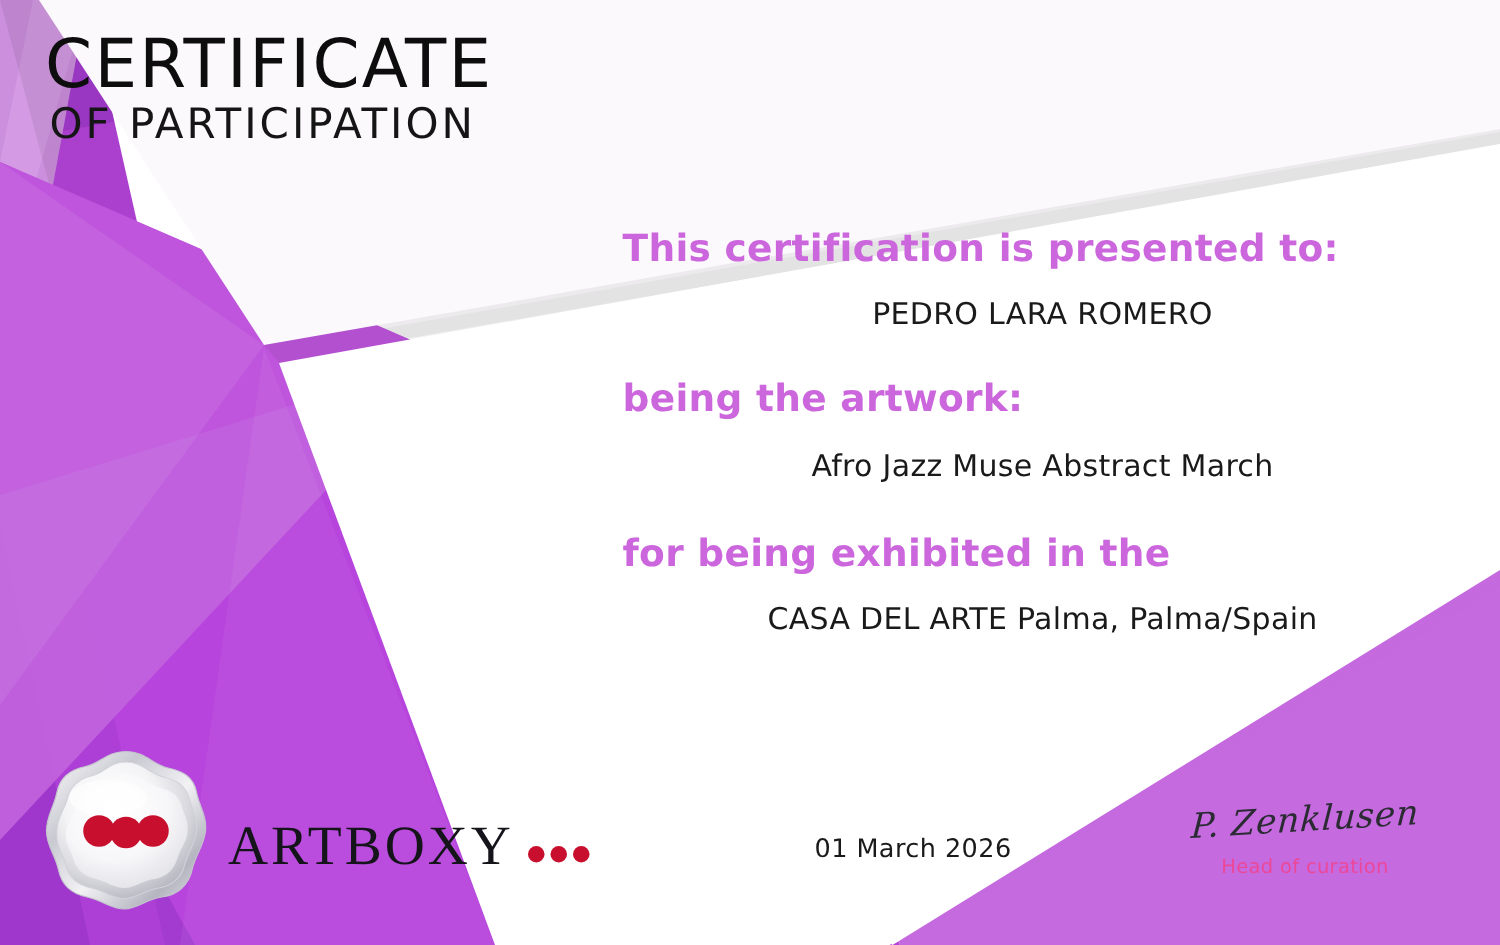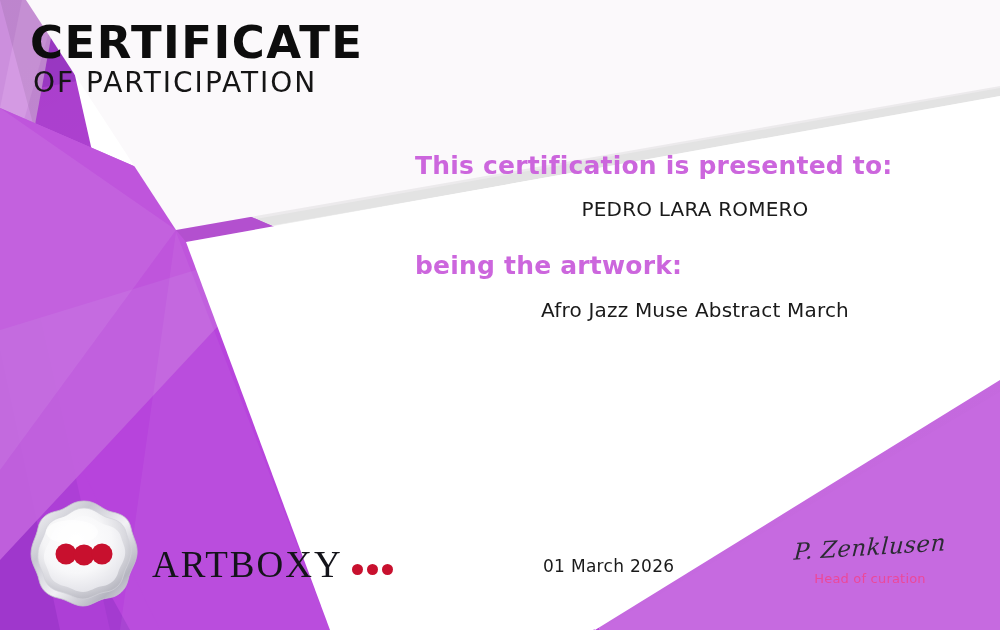--- a/index.html
+++ b/index.html
@@ -28,21 +28,21 @@
 
   .title-block {
     position: absolute;
     left: 30px;
     top: 20px;
     z-index: 6;
   }
   .title-main {
     font-family: "DejaVu Sans", sans-serif;
     font-size: 45px;
-    font-weight: 700;
+    font-weight: 400;
     letter-spacing: 1.5px;
     color: #0d0d0d;
     line-height: 1.03;
     white-space: nowrap;
   }
   .title-sub {
     font-family: "DejaVu Sans", sans-serif;
     font-size: 28px;
     font-weight: 500;
     letter-spacing: 2.0px;
@@ -253,20 +253,24 @@
     <div class="field-group">
       <div class="field-label">This certification is presented to:</div>
       <div class="field-value">PEDRO LARA ROMERO</div>
     </div>
 
     <div class="field-group g2">
       <div class="field-label">being the artwork:</div>
       <div class="field-value">Afro Jazz Muse Abstract March</div>
     </div>
 
+    <div class="field-group">
+      <div class="field-label">for being exhibited in the</div>
+      <div class="field-value">CASA DEL ARTE Palma, Palma/Spain</div>
+    </div>
 
   </div>
 
   <div class="date-text">01 March 2026</div>
 
   <div class="signature-block">
     <div class="signature-mark">P. Zenklusen</div>
     <div class="signature-role">Head of curation</div>
   </div>
 

